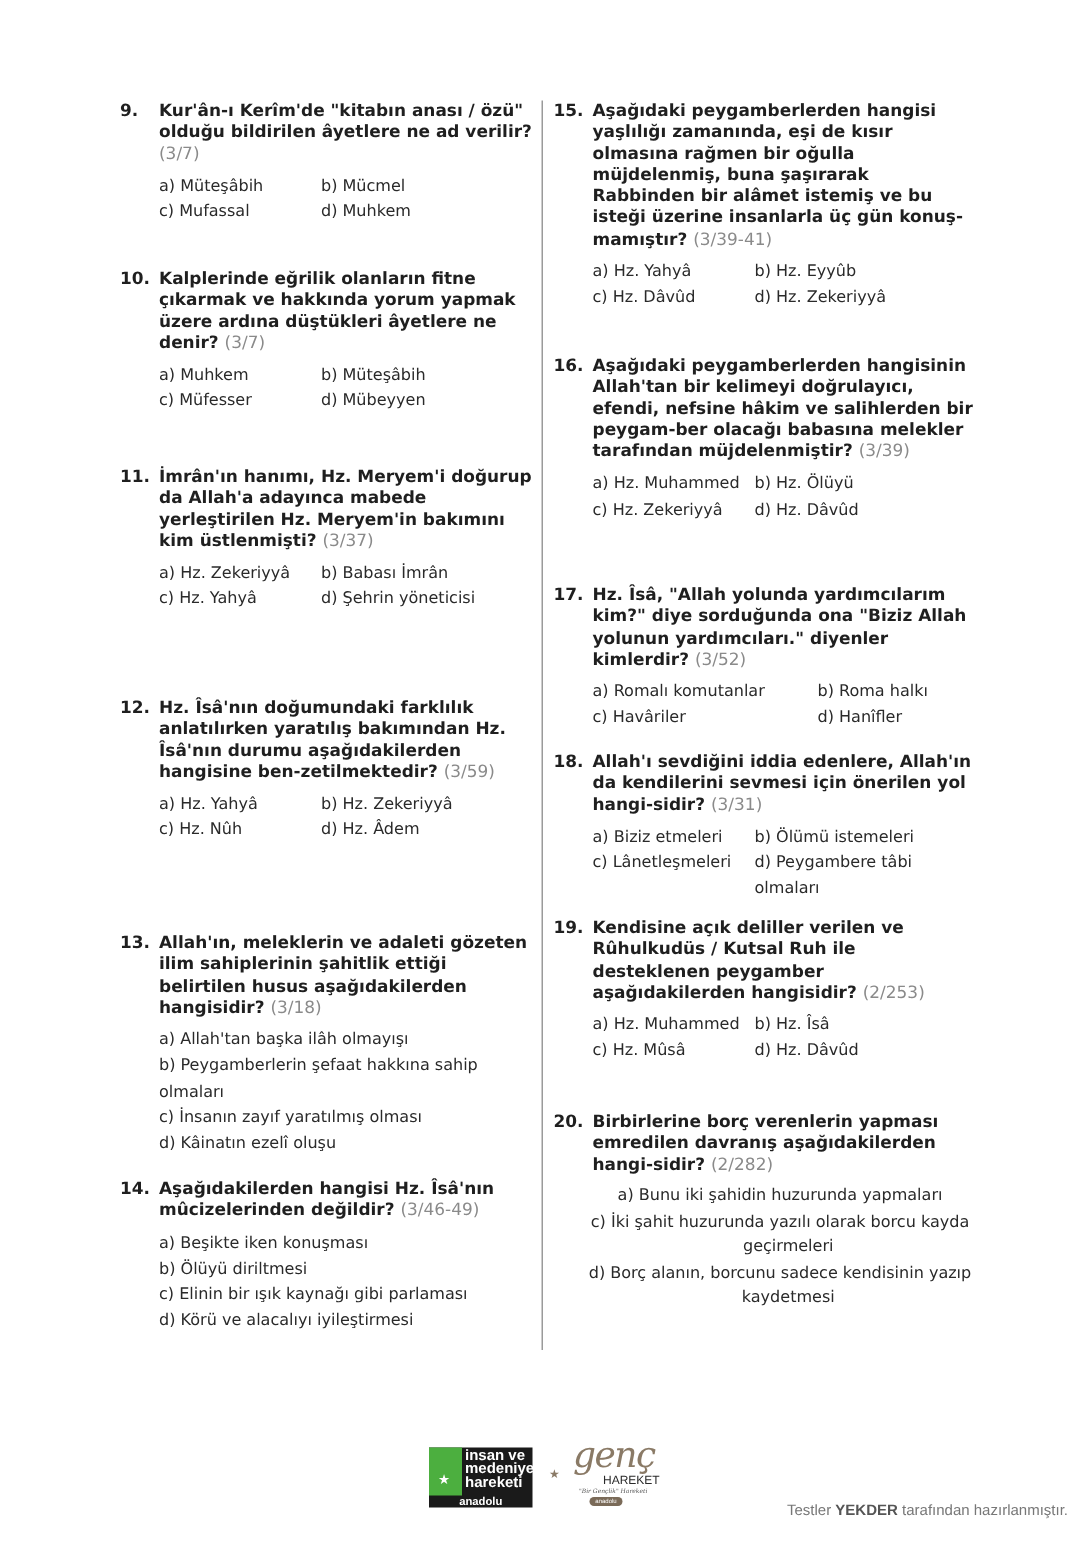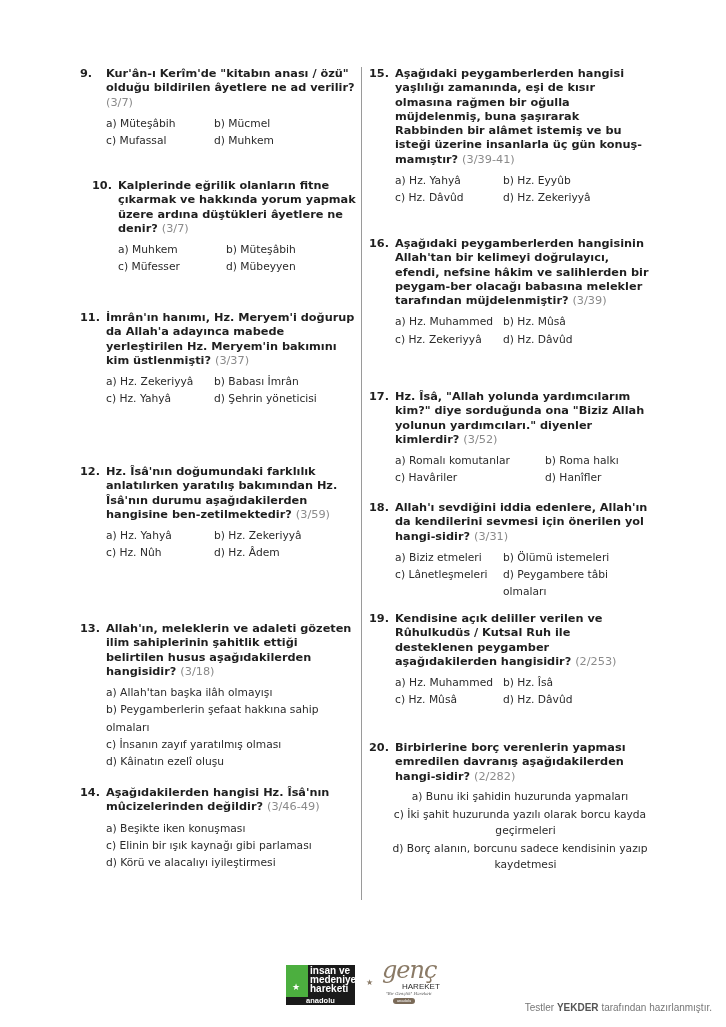--- a/index.html
+++ b/index.html
@@ -39,21 +39,21 @@
       <span class="q-text"><span>Kur'ân-ı Kerîm'de "kitabın anası / özü" olduğu bildirilen âyetlere ne ad verilir?</span> <span class="q-ref">(3/7)</span></span>
     </div>
   <div class="opts opts-grid">
     <span>a) Müteşâbih</span>
     <span>b) Mücmel</span>
     <span>c) Mufassal</span>
     <span>d) Muhkem</span>
   </div>
 </div>
 
-<div class="q" style="left:80px; top:179px;margin-left:12px;">
+<div class="q" style="left:80px; top:179px;">
   <div class="q-head">
       <span class="q-num">10.</span>
       <span class="q-text"><span>Kalplerinde eğrilik olanların fitne çıkarmak ve hakkında yorum yapmak üzere ardına düştükleri âyetlere ne denir?</span> <span class="q-ref">(3/7)</span></span>
     </div>
   <div class="opts opts-grid">
     <span>a) Muhkem</span>
     <span>b) Müteşâbih</span>
     <span>c) Müfesser</span>
     <span>d) Mübeyyen</span>
   </div>
@@ -98,20 +98,21 @@
   </div>
 </div>
 
 <div class="q" style="left:80px; top:786px;">
   <div class="q-head">
       <span class="q-num">14.</span>
       <span class="q-text"><span>Aşağıdakilerden hangisi Hz. Îsâ'nın mûcizelerinden değildir?</span> <span class="q-ref">(3/46-49)</span></span>
     </div>
   <div class="opts opts-list">
     <span class="opt">a) Beşikte iken konuşması</span>
+    <span class="opt">b) Ölüyü diriltmesi</span>
     <span class="opt">c) Elinin bir ışık kaynağı gibi parlaması</span>
     <span class="opt">d) Körü ve alacalıyı iyileştirmesi</span>
   </div>
 </div>
 
 <div class="divider"></div>
 
 <div class="q" style="left:369px; top:67px; width:280px;">
   <div class="q-head">
       <span class="q-num">15.</span>
@@ -125,21 +126,21 @@
   </div>
 </div>
 
 <div class="q" style="left:369px; top:237px; width:280px;">
   <div class="q-head">
       <span class="q-num">16.</span>
       <span class="q-text"><span>Aşağıdaki peygamberlerden hangisinin Allah'tan bir kelimeyi doğrulayıcı, efendi, nefsine hâkim ve salihlerden bir peygam-ber olacağı babasına melekler tarafından müjdelenmiştir?</span> <span class="q-ref">(3/39)</span></span>
     </div>
   <div class="opts opts-grid">
     <span>a) Hz. Muhammed</span>
-    <span>b) Hz. Mûsâ</span>
+    <span>b) Hz. Ölüyü</span>
     <span>c) Hz. Zekeriyyâ</span>
     <span>d) Hz. Dâvûd</span>
   </div>
 </div>
 
 <div class="q" style="left:369px; top:390px; width:280px;">
   <div class="q-head">
       <span class="q-num">17.</span>
       <span class="q-text"><span>Hz. Îsâ, "Allah yolunda yardımcılarım kim?" diye sorduğunda ona "Biziz Allah yolunun yardımcıları." diyenler kimlerdir?</span> <span class="q-ref">(3/52)</span></span>
     </div>

